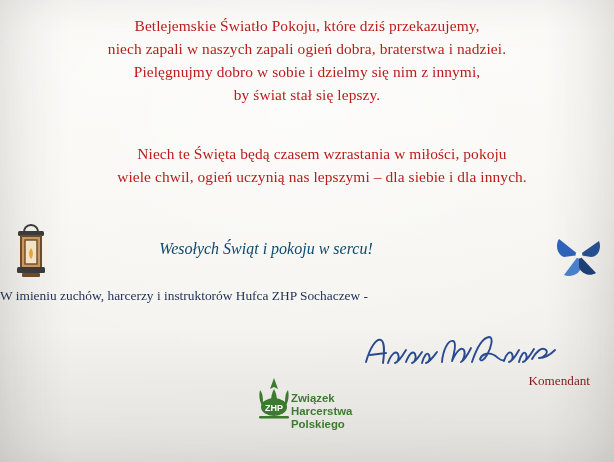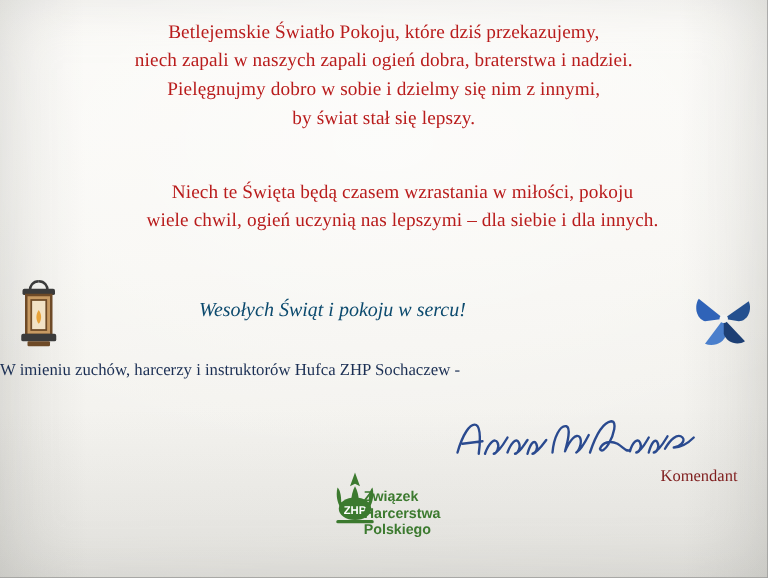--- a/index.html
+++ b/index.html
@@ -127,21 +127,21 @@
   
   .logo {
     position: absolute;
     left: 247px;
     top: 374px;
     width: 140px;
     height: 64px;
   }
   .logo .lily {
     position: absolute;
-    left: 16px;
+    left: 6px;
     top: 2px;
     width: 42px;
     height: 46px;
   }
   .logo .logo-text {
     position: absolute;
     left: 44px;
     top: 0px;
     color: #3c7a2f;
     font-family: "Liberation Sans", sans-serif;

